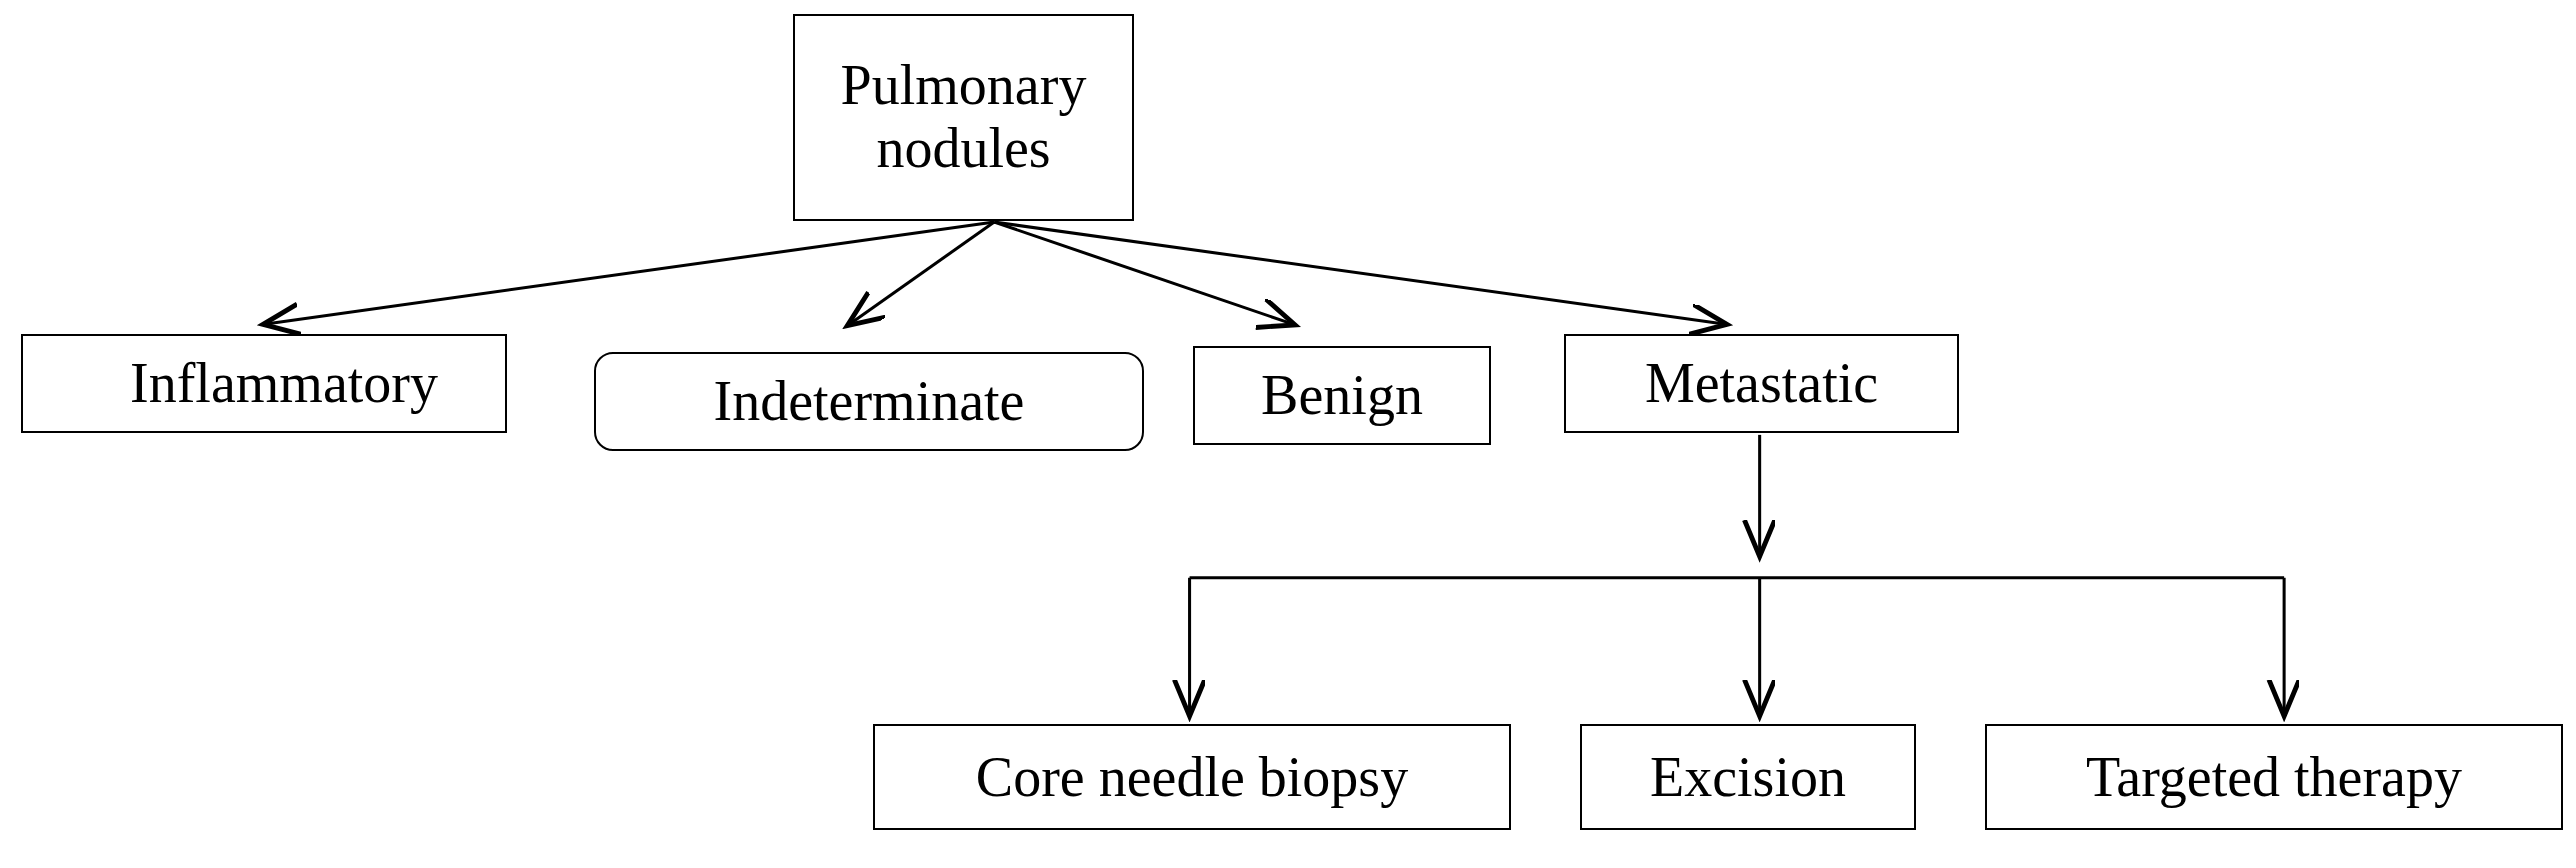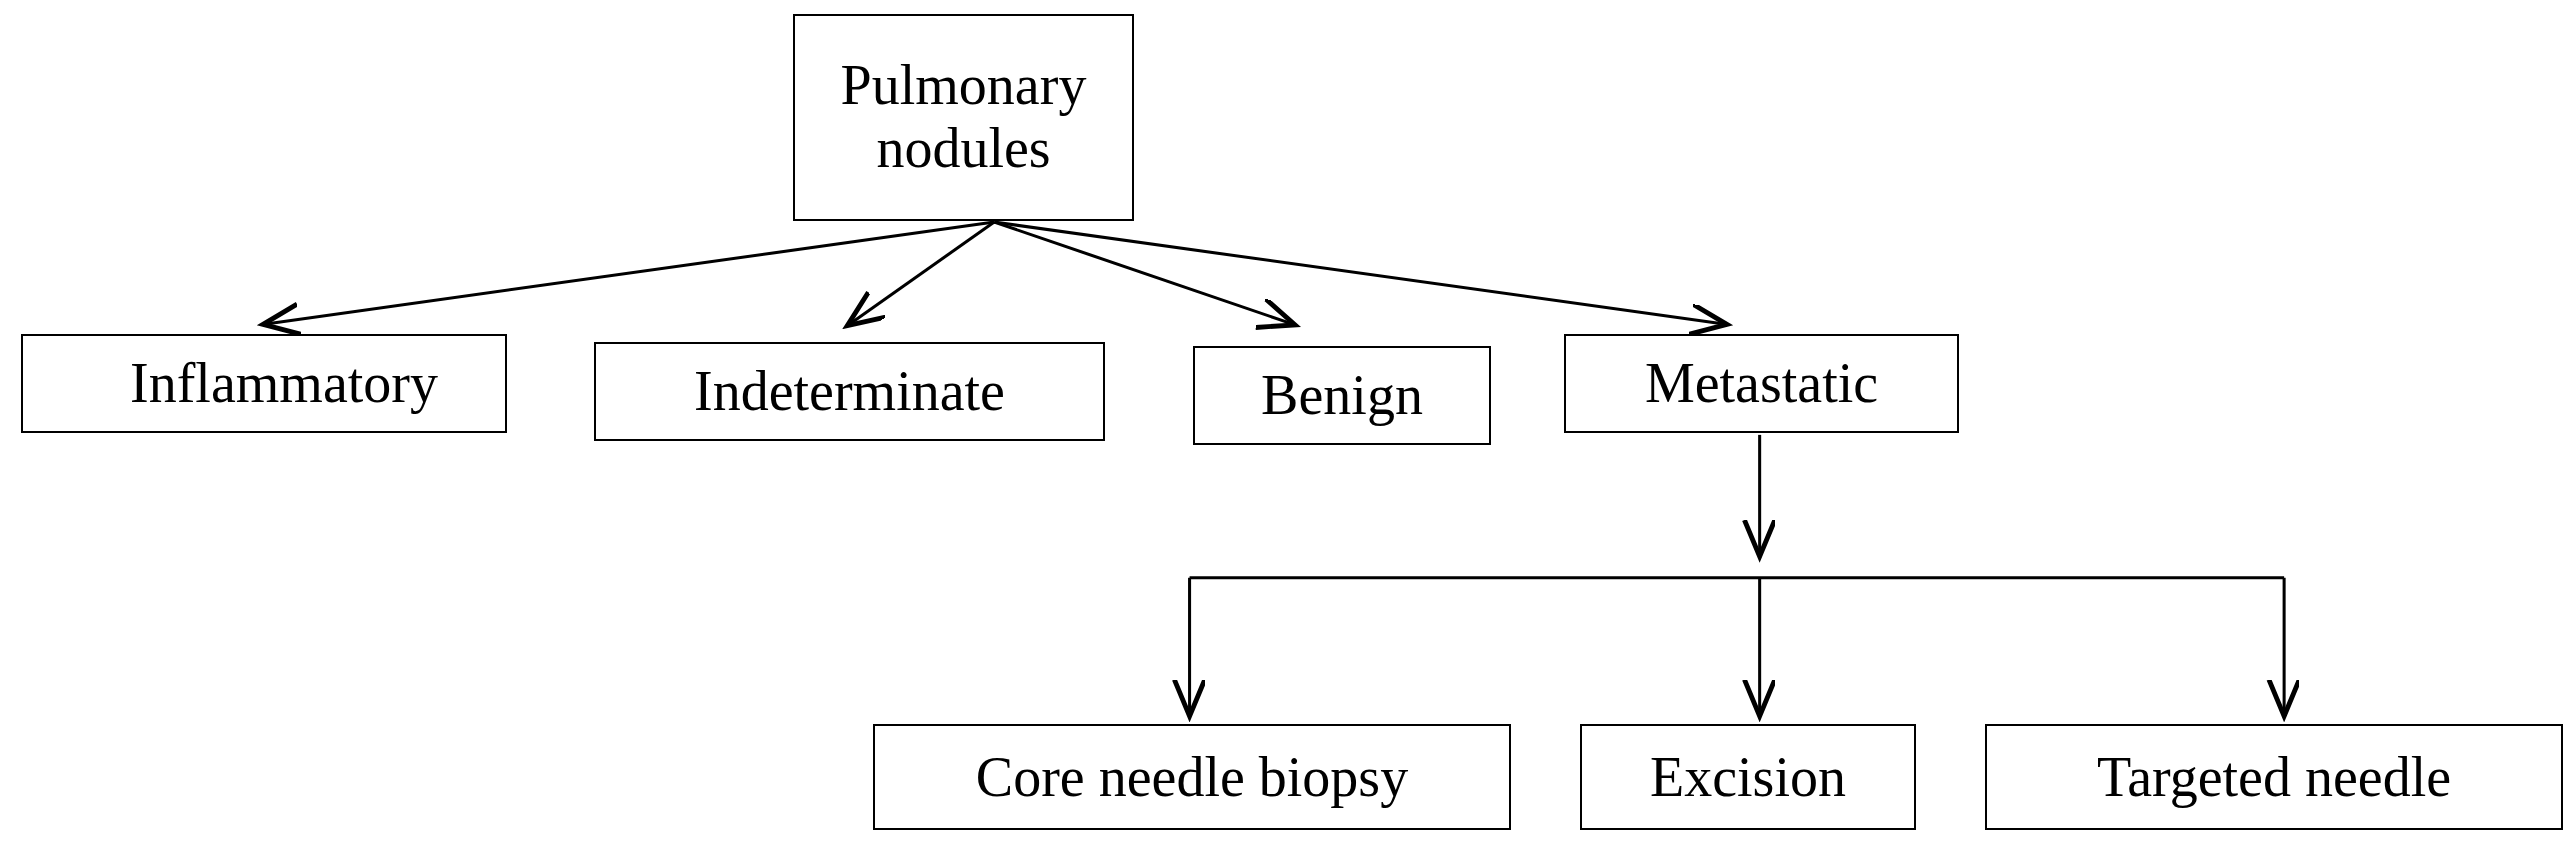--- a/index.html
+++ b/index.html
@@ -65,26 +65,26 @@
       <line x1="2315" y1="760" x2="2315" y2="938" marker-end="url(#arrow)"></line>
       <line x1="3005" y1="760" x2="3005" y2="938" marker-end="url(#arrow)"></line>
     </g>
   </svg>
 
   <div class="node node-root" style="left:793px; top:13.7px; width:341px; height:207px;">Pulmonary
 nodules</div>
 
   <div class="node node-level2" style="left:21px; top:334px; width:486px; height:99px;padding-left:40px;">Inflammatory</div>
 
-  <div class="node node-level2" style="left:594px; top:342px; width:511px; height:99px;">Indeterminate</div>
+  <div class="node node-level2" style="left:594px; top:352px; width:550px; height:99px;border-radius:19px;">Indeterminate</div>
 
   <div class="node node-level2" style="left:1193px; top:334px; width:298px; height:99px;margin-top:12px;">Benign</div>
 
   <div class="node node-level2" style="left:1564px; top:334px; width:395px; height:99px;">Metastatic</div>
 
   <div class="node node-level3" style="left:873px; top:724px; width:638px; height:106px;">Core needle biopsy</div>
 
   <div class="node node-level3" style="left:1580px; top:724px; width:336px; height:106px;text-align:right;">Excision</div>
 
-  <div class="node node-level3" style="left:1985px; top:724px; width:578px; height:106px;">Targeted needle</div>
+  <div class="node node-level3" style="left:1985px; top:724px; width:578px; height:106px;">Targeted therapy</div>
 
 </div>
 
 
 </body></html>

